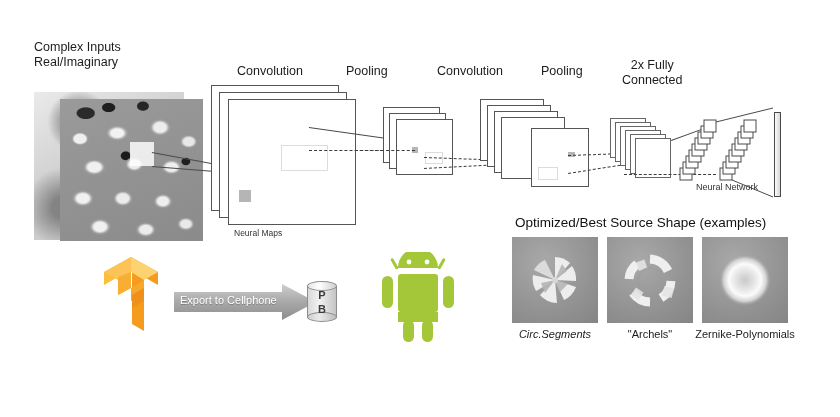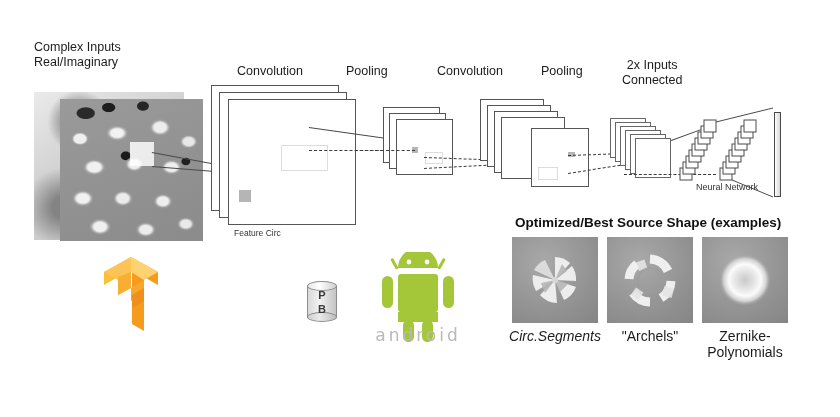--- a/index.html
+++ b/index.html
@@ -82,53 +82,53 @@
 
   
   .android{position:absolute;left:352px;top:252px;width:108px;height:100px;}
   .andro-word{position:absolute;left:352px;top:325px;width:108px;text-align:center;
     font-size:17px;letter-spacing:3px;color:#b9b9b9;font-family:"DejaVu Sans", sans-serif;}
 
   
   .thumb{position:absolute;top:237px;width:86px;height:86px;
     background:radial-gradient(circle at 38% 30%,#a9a9a9,#8f8f8f 70%,#858585);}
   .thumb .shape{position:absolute;inset:0;}
-  .thumb-cap{position:absolute;top:328px;width:110px;text-align:center;font-size:14px;color:#1c1c1c;}
-  .ttl-opt{position:absolute;left:503px;top:215px;font-size:13.5px;font-weight:bold;color:#111;white-space:nowrap;text-align:right;}
+  .thumb-cap{position:absolute;top:328px;width:110px;text-align:center;font-size:11px;color:#1c1c1c;}
+  .ttl-opt{position:absolute;left:503px;top:215px;font-size:13.5px;font-weight:normal;color:#111;white-space:nowrap;text-align:right;}
 </style>
 </head>
 <body>
 
 <div id="stage">
 
   <div class="lbl" style="left:22px;top:40px;">Complex Inputs
 Real/Imaginary</div>
   <div class="lbl" style="left:225px;top:64px;">Convolution</div>
   <div class="lbl" style="left:334px;top:64px;">Pooling</div>
   <div class="lbl" style="left:425px;top:64px;">Convolution</div>
   <div class="lbl" style="left:529px;top:64px;">Pooling</div>
-  <div class="lbl" style="left:610px;top:58px;text-align:center;">2x Inputs
+  <div class="lbl" style="left:610px;top:58px;text-align:center;">2x Fully
 Connected</div>
 
   <div class="micro micro-back"></div>
   <div class="micro micro-front">
     <div class="grains"></div>
   </div>
   <div class="patch-hl"></div>
 
   <div class="line" style="left:140px;top:152px;width:116px;transform:rotate(10.5deg);"></div>
   <div class="line" style="left:140px;top:166px;width:112px;transform:rotate(4.5deg);"></div>
 
   <div class="card" style="left:199px;top:85px;width:128px;height:126px;"></div>
   <div class="card" style="left:207px;top:92px;width:128px;height:126px;"></div>
   <div class="card" style="left:216px;top:99px;width:128px;height:126px;">
     <div class="inner-box" style="left:52px;top:45px;width:47px;height:26px;"></div>
   </div>
   <div class="tap" style="left:227px;top:190px;width:12px;height:12px;"></div>
-  <div class="lbl-sm" style="left:222px;top:228px;">Feature Circ</div>
+  <div class="lbl-sm" style="left:222px;top:228px;">Neural Maps</div>
 
   <div class="line" style="left:297px;top:127px;width:84px;transform:rotate(8deg);"></div>
   <div class="dash" style="left:297px;top:150px;width:84px;"></div>
 
   <div class="card" style="left:371px;top:107px;width:57px;height:56px;"></div>
   <div class="card" style="left:377px;top:113px;width:57px;height:56px;"></div>
   <div class="card" style="left:384px;top:119px;width:57px;height:56px;">
     <div class="inner-box" style="left:28px;top:32px;width:18px;height:12px;"></div>
   </div>
   <div class="tap" style="left:400px;top:147px;width:6px;height:6px;"></div>
@@ -197,20 +197,33 @@
   <svg class="tf" viewBox="0 0 62 78">
     <polygon points="31,2 58,17 58,30 44,22 44,76 32,69 32,13" fill="#f59b1e"></polygon>
     <polygon points="31,2 4,17 4,30 18,22 18,40 31,33 31,13" fill="#fbbf3c"></polygon>
     <polygon points="31,33 31,46 44,38 44,25" fill="#f7a82a"></polygon>
     <polygon points="31,2 58,17 44,25 31,17" fill="#fdd270"></polygon>
     <polygon points="4,17 31,2 31,17 18,25" fill="#fcc457"></polygon>
     <polygon points="18,22 18,40 31,33 31,17" fill="#f8ae33"></polygon>
     <polygon points="32,40 44,33 44,46 32,53" fill="#f0901c"></polygon>
   </svg>
 
+  <div class="arrow-wrap">
+    <svg viewBox="0 0 142 36" style="position:absolute;left:0;top:0;width:142px;height:36px;">
+      <defs>
+        <linearGradient id="agrad" x1="0" y1="0" x2="0" y2="1">
+          <stop offset="0%" stop-color="#cfcfcf"></stop>
+          <stop offset="50%" stop-color="#a8a8a8"></stop>
+          <stop offset="100%" stop-color="#8d8d8d"></stop>
+        </linearGradient>
+      </defs>
+      <polygon points="0,8 108,8 108,0 142,18 108,36 108,28 0,28" fill="url(#agrad)"></polygon>
+    </svg>
+    <div class="arrow-text">Export to Cellphone</div>
+  </div>
 
   <div class="cyl">
     <div class="cyl-body"></div>
     <div class="cyl-bot"></div>
     <div class="cyl-top"></div>
     <div class="cyl-txt" style="top:8px;">P</div>
     <div class="cyl-txt" style="top:22px;">B</div>
   </div>
 
   <svg class="android" viewBox="0 0 108 100">
@@ -221,21 +234,20 @@
       <rect x="18" y="24" width="11" height="32" rx="5.5"></rect>
       <rect x="79" y="24" width="11" height="32" rx="5.5"></rect>
       <rect x="39" y="68" width="11" height="22" rx="5.5"></rect>
       <rect x="58" y="68" width="11" height="22" rx="5.5"></rect>
       <rect x="29" y="6" width="3" height="12" rx="1.5" transform="rotate(-30 30 12)"></rect>
       <rect x="76" y="6" width="3" height="12" rx="1.5" transform="rotate(30 78 12)"></rect>
     </g>
     <circle cx="45" cy="10" r="2.4" fill="#ffffff"></circle>
     <circle cx="63" cy="10" r="2.4" fill="#ffffff"></circle>
   </svg>
-  <div class="andro-word">android</div>
 
   <div class="ttl-opt">Optimized/Best Source Shape (examples)</div>
 
   <div class="thumb" style="left:500px;">
     <svg class="shape" viewBox="0 0 86 86">
       <g fill="#f2f2f2" opacity="0.95">
         <path d="M43 43 L43 20 A23 23 0 0 1 58 26 Z"></path>
         <path d="M43 43 L60 29 A23 23 0 0 1 64 44 Z"></path>
         <path d="M43 43 L64 50 A23 23 0 0 1 52 63 Z"></path>
         <path d="M43 43 L45 66 A23 23 0 0 1 28 58 Z"></path>

